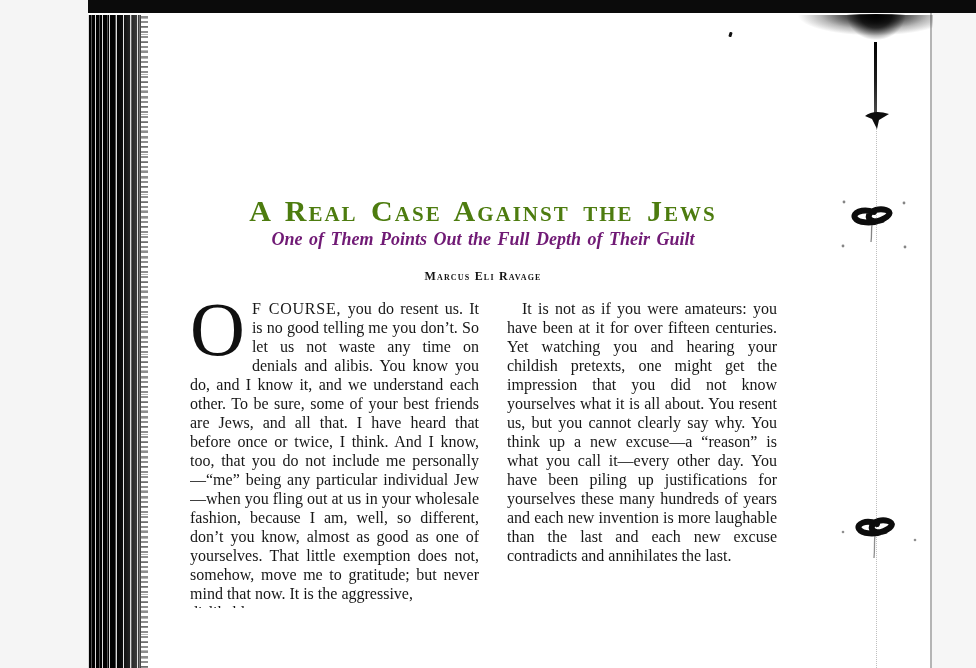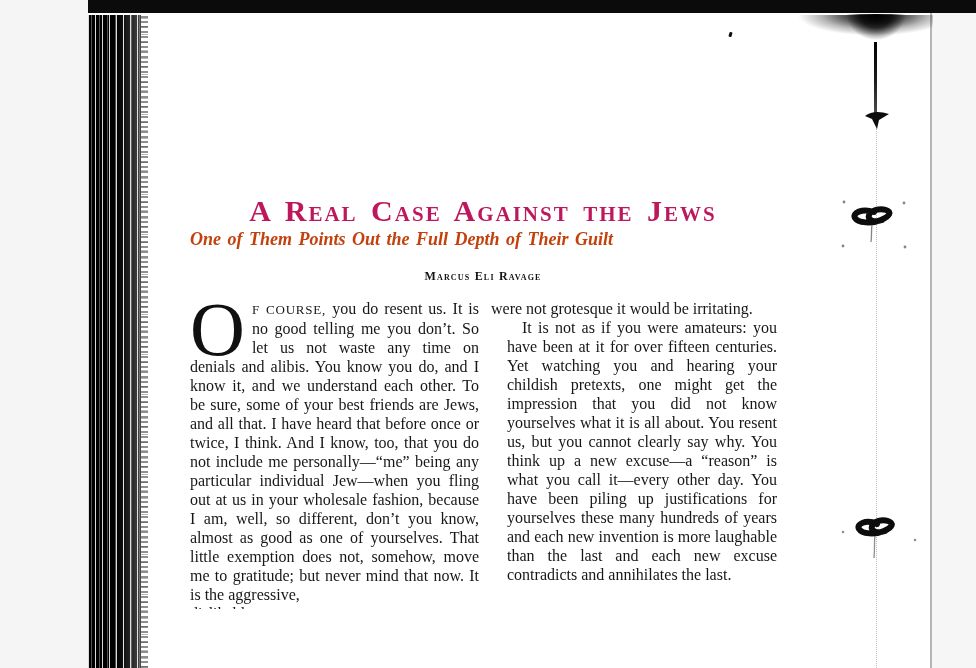--- a/index.html
+++ b/index.html
@@ -58,47 +58,47 @@
   .swirl-top { position:absolute; left:826px; top:192px; }
   .swirl-bottom { position:absolute; left:829px; top:502px; }
   .speck {
     position:absolute; left:729px; top:32px; width:3px; height:5px;
     background:#111; transform:rotate(18deg); border-radius:1px;
   }
   
   .title {
     position:absolute; left:190px; top:174px; width:586px;
     text-align:center; font-variant:small-caps; font-size:30px;
-    letter-spacing:2px; word-spacing:4px; color:#be185d; white-space:nowrap;
+    letter-spacing:2px; word-spacing:4px; color:#4d7c0f; white-space:nowrap;
   }
   .subtitle {
     position:absolute; left:190px; top:214px; width:586px;
-    font-style:italic; font-size:18px;
-    word-spacing:2px; color:#c2410c;
+    text-align:center; font-style:italic; font-size:18px;
+    word-spacing:2px; color:#701a75;
   }
   .author {
     position:absolute; left:190px; top:257px; width:586px;
     text-align:center; font-variant:small-caps; font-size:12px;
     letter-spacing:1.2px; color:#141414;
   }
   
   .col {
     position:absolute; top:299px; height:369px; overflow:hidden;
     font-size:16px; line-height:19px; text-align:justify;
     color:#171717;
   }
   .col-left  { left:190px; width:289px; }
   .col-right { left:491px; width:286px; }
   .para { margin:0; }
   .para.indent { text-indent:15px;margin-left:16px; }
   .dropcap {
     float:left; font-size:76px; line-height:56px; height:56px;
     margin:2px 7px 0 0; color:#101010;
   }
-  .leadin { font-size:13px; letter-spacing:0.8px; }
+  .leadin { font-size:16px; letter-spacing:0.8px; }
   .clipped { height:5px; overflow:hidden; }
 </style>
 </head>
 <body>
 
 <div class="canvas">
 
   <div class="page"></div>
   <div class="right-margin"></div>
   <div class="top-bar"></div>
@@ -131,17 +131,16 @@
   <h1 class="title">A Real Case Against the Jews</h1>
   <h2 class="subtitle">One of Them Points Out the Full Depth of Their Guilt</h2>
   <h3 class="author">Marcus Eli Ravage</h3>
 
   <div class="col col-left">
     <p class="para"><span class="dropcap">O</span><span class="leadin">F COURSE,</span><span> you do resent us. It is no good telling me you don’t. So let us not waste any time on denials and alibis. You know you do, and I know it, and we understand each other. To be sure, some of your best friends are Jews, and all that. I have heard that before once or twice, I think. And I know, too, that you do not include me personally—“me” being any particular individual Jew—when you fling out at us in your wholesale fashion, because I am, well, so different, don’t you know, almost as good as one of yourselves. That little exemption does not, somehow, move me to gratitude; but never mind that now. It is the aggressive,</span></p>
     <div class="clipped"><span>dislikable</span></div>
   </div>
 
   <div class="col col-right">
-    <p class="para">were not grotesque it would be irritating.</p>
     <p class="para indent">It is not as if you were amateurs: you have been at it for over fifteen centuries. Yet watching you and hearing your childish pretexts, one might get the impression that you did not know yourselves what it is all about. You resent us, but you cannot clearly say why. You think up a new excuse—a “reason” is what you call it—every other day. You have been piling up justifications for yourselves these many hundreds of years and each new invention is more laughable than the last and each new excuse contradicts and annihilates the last.</p>
   </div>
 
 </div>
 
 </body></html>

